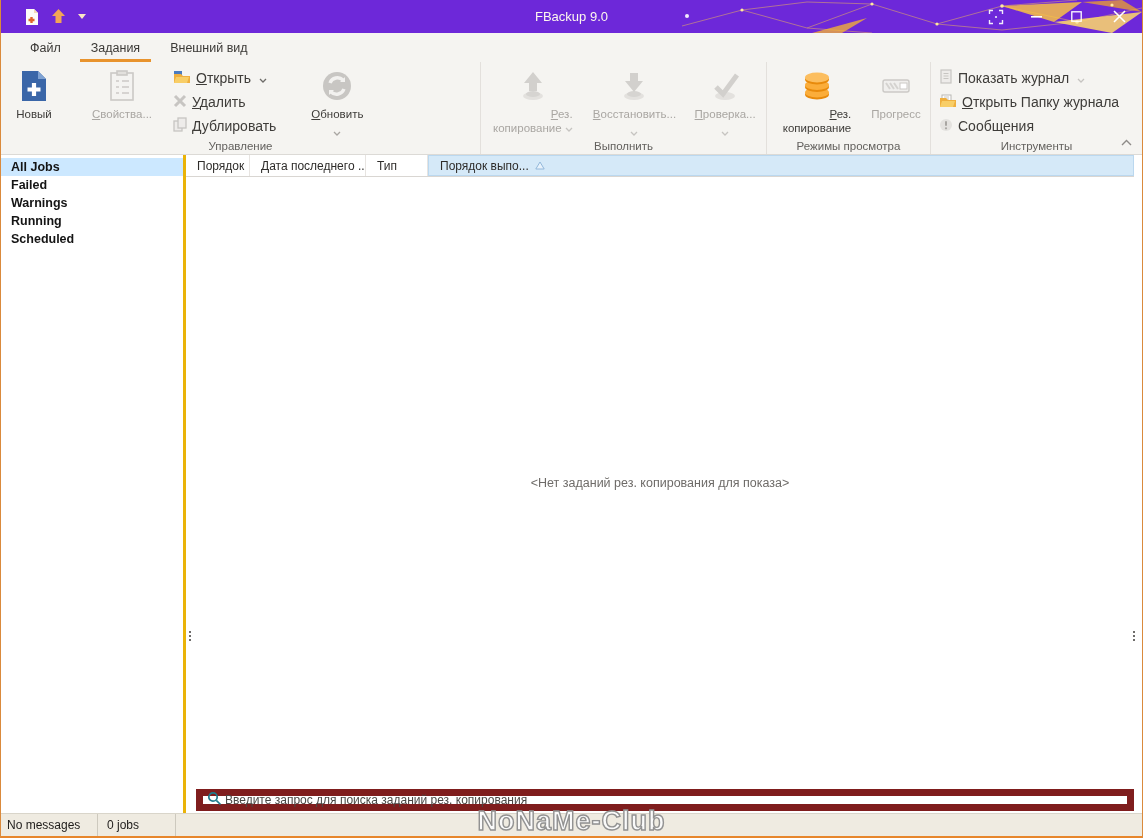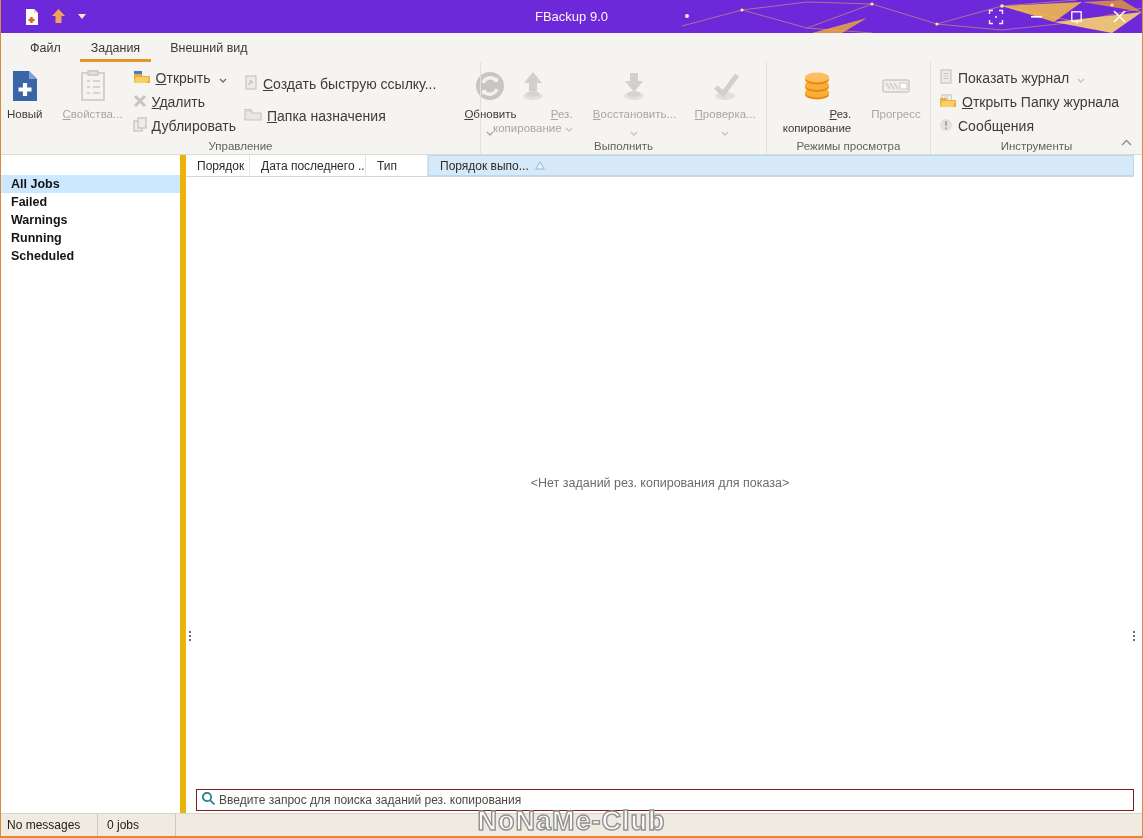--- a/index.html
+++ b/index.html
@@ -38,37 +38,37 @@
   .blabel { font-size:11.5px; line-height:1.22; text-align:right; color:#3E3C39; margin-top:3px; }
   .dis, .dis .blabel, .blabel.dis { color:#A9A6A2; }
   .smallcol { display:flex; flex-direction:column; }
   .smallbtn { display:flex; align-items:center; gap:5px; font-size:14px; color:#3E3C39; height:16px; cursor:default; white-space:nowrap; }
   .chev-inline { margin-left:3px; }
   .collapse-btn { position:absolute; right:10px; bottom:4px; cursor:default; }
   u { text-decoration:underline; }
 
   
   .content { display:flex; height:658px; position:relative; }
-  .sidebar { width:185px; background:#fff; border-right:6px solid #eab308; padding-top:20px; }
+  .sidebar { width:185px; background:#fff; border-right:3px solid #eab308; padding-top:3px; }
   .side-item { height:18px; line-height:18px; padding-left:10px; font-size:12.5px; font-weight:bold; color:#141414; cursor:default; }
   .side-item.selected { background:#CCE8FF; }
   .grip { position:absolute; top:476px; display:flex; flex-direction:column; gap:2px; z-index:5; }
   .grip i { width:2px; height:2px; background:#6E6C6A; }
   .grip.gl { left:188px; } .grip.gr { right:7px; }
 
   .rightpane { flex:1; display:flex; flex-direction:column; padding-right:8px; }
   .thead { display:flex; height:22px; border-bottom:1px solid #D9D6D2; font-size:12px; color:#2E2C2A; }
   .th { display:flex; align-items:center; padding-left:11px; border-right:1px solid #E7E4E1; cursor:default; white-space:nowrap; overflow:hidden; }
   .th.c0 { width:596px; } .th.c1 { width:64px; } .th.c2 { width:116px; } .th.c3 { width:62px; }
   .th.c4 { flex:1; background:#D5E9F8; border:1px solid #BBD8EF; justify-content:flex-start; position:relative; }
   .sort-tri { margin-left:6px; display:flex; }
   .empty-area { flex:1; display:flex; align-items:center; justify-content:center; }
   .empty-msg { font-size:12.5px; color:#6E6B68; }
   .search-row { padding:0 0 2px 10px; margin-top:auto; }
-  .searchbox { display:flex; align-items:center; height:22px; border:1px solid #7f1d1d; background:#fff; padding:0 4px; gap:3px; }
+  .searchbox { display:flex; align-items:center; height:22px; border:7px solid #7f1d1d; background:#fff; padding:0 4px; gap:3px; }
   .searchbox input { border:none; outline:none; flex:1; font-size:12px; font-family:"Liberation Sans",sans-serif; color:#333; background:transparent; }
   .searchbox input::placeholder { color:#4A4845; opacity:1; }
 
   
   .statusbar { position:relative; height:23px; background:#EFEBE1; border-top:1px solid #D9D5CA; display:flex; align-items:stretch; font-size:12px; color:#1E1C1A; }
   .sb-panel { display:flex; align-items:center; padding-left:6px; border-right:1px solid #CDC9BE; }
   .sb-p1 { width:97px; } .sb-p2 { width:78px; padding-left:9px; }
   .watermark { position:absolute; left:50%; transform:translateX(-50%); bottom:-1px; font-size:27px; font-weight:bold;
                letter-spacing:1px; color:#FAFAFA; -webkit-text-stroke:1.4px #929292; text-shadow:0 0 1px #aaa; z-index:6;margin-top:29px; }
   .bottom-edge { height:2px; background:#E7862B; }
@@ -212,40 +212,20 @@
             <span>
               <svg width="14" height="15" viewBox="0 0 14 15" fill="#EEECEA" stroke="#C7C5C2" stroke-width="1.3">
                   <rect x="1" y="4" width="8" height="10"></rect>
                   <rect x="5" y="1" width="8" height="10"></rect>
                 </svg>
             </span>
             <span><u>Д</u>ублировать</span>
           </div>
         </div>
 
-        <div class="smallcol" style="margin-left:8px;padding-top:14px;gap:16px">
-          <div class="smallbtn dis">
-            <span>
-              <svg width="14" height="15" viewBox="0 0 14 15" fill="#EEECEA" stroke="#C7C5C2" stroke-width="1.2">
-                  <rect x="2" y="1" width="10" height="13"></rect>
-                  <path d="M4 10l4-4M8 6H5.5M8 6v2.5" stroke-width="1.4"></path>
-                </svg>
-            </span>
-            <span><u>С</u>оздать быструю ссылку...</span>
-          </div>
-          <div class="smallbtn dis">
-            <span>
-              <svg width="18" height="13" viewBox="0 0 18 13" fill="#E9E7E4" stroke="#C7C5C2" stroke-width="1.2">
-                  <path d="M1 3h6l1.5 2H17v7H1z"></path>
-                  <path d="M1 3V1.5h5.5L8 3"></path>
-                </svg>
-            </span>
-            <span><u>П</u>апка назначения</span>
-          </div>
-        </div>
 
         <div class="bigbtn" style="width:66px;margin-left:28px">
           <span class="bicon">
             <svg width="32" height="32" viewBox="0 0 32 32">
                 <circle cx="16" cy="16" r="14" fill="#C8C6C3"></circle>
                 <path d="M9 13a8 8 0 0 1 13-3" fill="none" stroke="#F2F1EF" stroke-width="3.4"></path>
                 <path d="M24 7v5h-5z" fill="#F2F1EF"></path>
                 <path d="M23 19a8 8 0 0 1-13 3" fill="none" stroke="#F2F1EF" stroke-width="3.4"></path>
                 <path d="M8 25v-5h5z" fill="#F2F1EF"></path>
               </svg>

